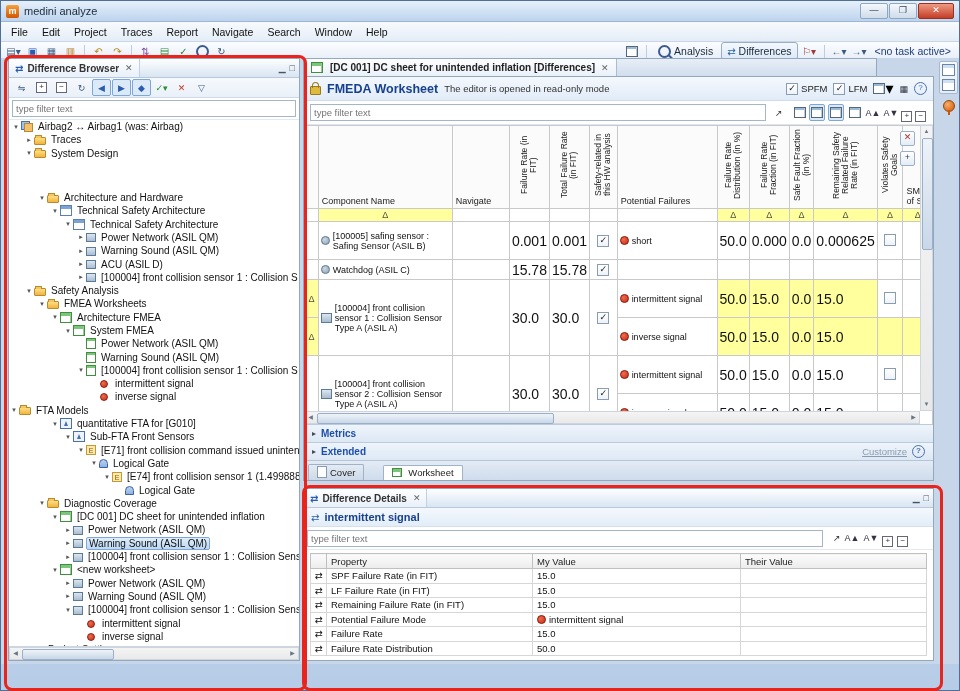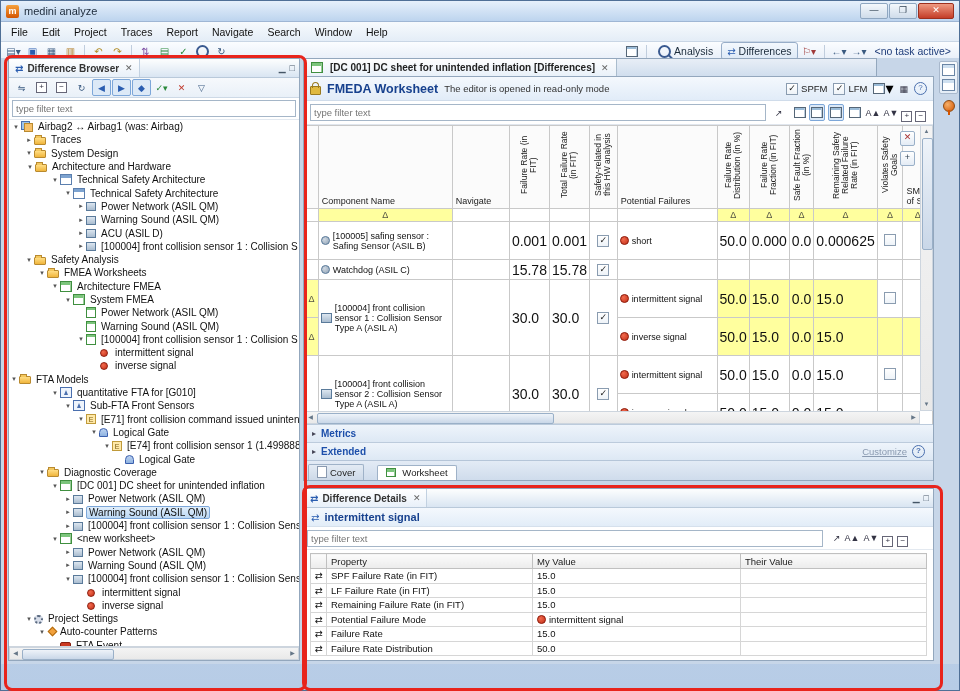--- a/index.html
+++ b/index.html
@@ -129,21 +129,21 @@
   .float-btns{position:absolute;right:18px;top:6px;display:flex;flex-direction:column;gap:5px;z-index:5;}
   .fb{width:13px;height:13px;border:1px solid #9ab0c8;border-radius:2px;background:linear-gradient(#fff,#e4ecf5);
       font-size:9px;line-height:11px;text-align:center;color:#a33;}
 
   .section-bar{height:17px;flex:none;display:flex;align-items:center;gap:5px;padding:0 8px;
                background:linear-gradient(#eef4fb,#dde8f4);border-top:1px solid #bccbdc;
                font-size:10px;font-weight:bold;color:#1d4faa;}
   .section-bar .arr{color:#445;font-size:8px;font-weight:normal;}
   .customize{margin-left:auto;font-size:9.5px;font-weight:normal;color:#8a9ab0;text-decoration:underline;}
   .ed-btabs{height:19px;flex:none;display:flex;align-items:flex-end;background:linear-gradient(#e3ebf5,#cfdcec);
-            border-top:1px solid #b5c5d8;padding-left:4px;gap:13px;}
+            border-top:1px solid #b5c5d8;padding-left:4px;gap:19px;}
   .btab{display:inline-flex;align-items:center;gap:3px;font-size:9.5px;color:#222;padding:1px 8px 2px 8px;
         border:1px solid #9fb2c8;border-bottom:none;background:linear-gradient(#e3ebf4,#cdd9e8);border-radius:2px 2px 0 0;}
   .btab.active{background:#fff;}
   .page-ic{display:inline-block;width:8px;height:10px;background:#fff;border:1px solid #8a9ab0;}
 
   
   .dt-title{height:18px;flex:none;display:flex;align-items:center;gap:5px;padding:0 7px;
             background:linear-gradient(#f4f8fd,#e2edf8);border-bottom:1px solid #d5e0ec;}
   .dt-title .txt{font-size:11px;font-weight:bold;color:#17418e;}
   #dtable{margin:3px 6px 0 6px;}
@@ -270,21 +270,21 @@
           <div class="tree-row" style="padding-left: 15px;">
             <span class="arrow">▸</span>
             <span class="ti ti-folder"></span>
             <span class="lbl">Traces</span>
           </div>
           <div class="tree-row" style="padding-left: 15px;">
             <span class="arrow">▾</span>
             <span class="ti ti-folder"></span>
             <span class="lbl">System Design</span>
           </div>
-          <div class="tree-row" style="padding-left: 16px;">
+          <div class="tree-row" style="padding-left: 28px; margin-top: 31px;">
             <span class="arrow">▾</span>
             <span class="ti ti-folder"></span>
             <span class="lbl">Architecture and Hardware</span>
           </div>
           <div class="tree-row" style="padding-left: 41px;">
             <span class="arrow">▾</span>
             <span class="ti ti-arch"></span>
             <span class="lbl">Technical Safety Architecture</span>
           </div>
           <div class="tree-row" style="padding-left: 54px;">

